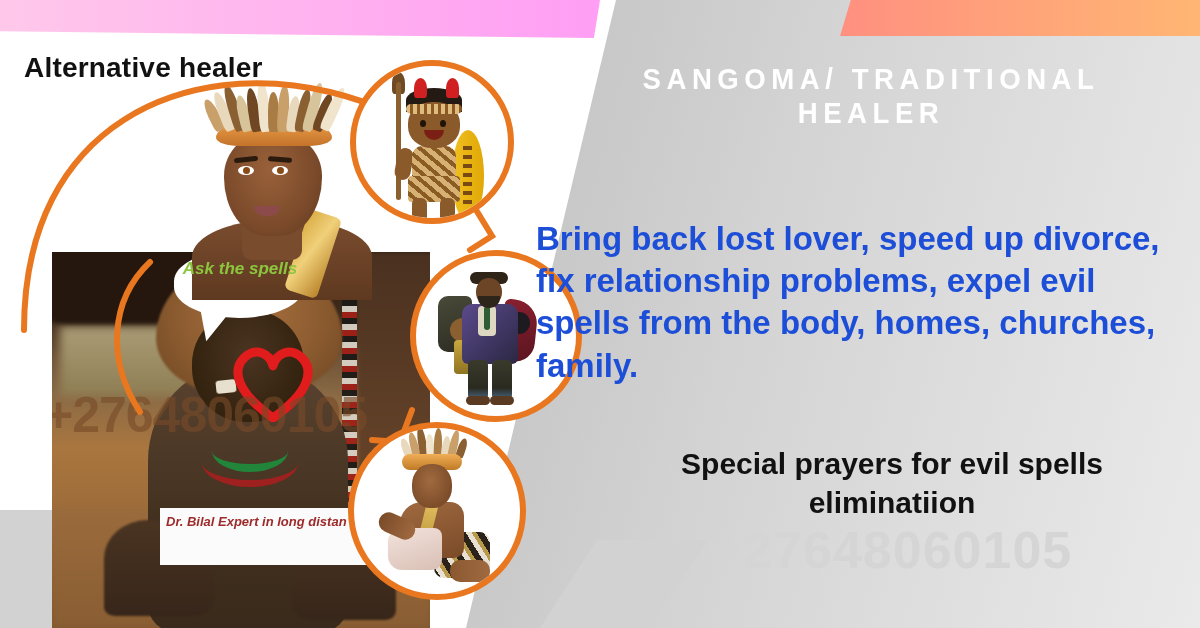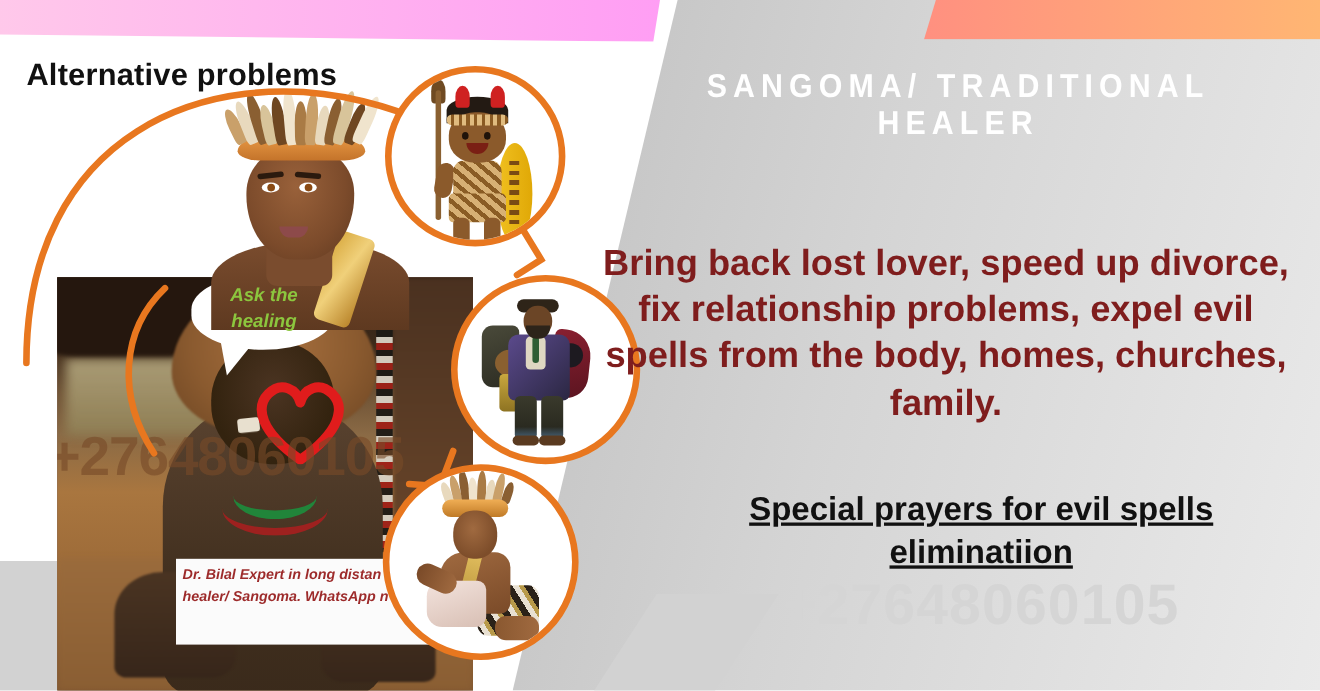--- a/index.html
+++ b/index.html
@@ -45,27 +45,27 @@
     font-family:"Liberation Sans Narrow","Liberation Sans",sans-serif;
     transform:scaleX(.92);transform-origin:center;
   }
   .bigname{
     position:absolute;left:566px;top:104px;width:610px;
     text-align:center;color:#ffffff;font-weight:bold;
     font-size:62px;letter-spacing:9px;line-height:1.05;
   }
   .redblock{
     position:absolute;left:536px;top:218px;width:648px;
-    text-align:center;color:#7f1d1d;font-weight:bold;
+    text-align:left;color:#1d4ed8;font-weight:bold;
     font-size:33px;line-height:1.28;
   }
   .blackblock{
     position:absolute;left:596px;top:444px;width:592px;
     text-align:center;color:#111;font-weight:bold;
-    font-size:30px;line-height:1.3;text-decoration:underline;
+    font-size:30px;line-height:1.3;
   }
   .wm-right{
     position:absolute;left:596px;top:520px;width:592px;
     text-align:center;color:#d5d5d5;font-weight:bold;
     font-size:52px;letter-spacing:1px;
   }
 
   
   .photo{
     position:absolute;left:52px;top:252px;width:378px;height:376px;
@@ -120,21 +120,21 @@
   .bubble-txt{
     position:absolute;left:126px;top:6px;width:124px;text-align:center;
     color:#8cc63e;font-style:italic;font-weight:bold;font-size:17px;line-height:1.35;
     z-index:4;
   }
   .wm-photo{
     position:absolute;left:-8px;top:134px;width:430px;
     color:rgba(120,75,40,.62);font-weight:bold;font-size:50px;letter-spacing:-1px;
   }
   .caption{
-    position:absolute;left:108px;top:256px;width:262px;height:78px;
+    position:absolute;left:108px;top:256px;width:262px;height:57px;
     background:#fbfbfb;padding:4px 6px 2px 6px;box-sizing:border-box;
     color:#9d2b2b;font-style:italic;font-weight:bold;font-size:13px;line-height:1.55;
     overflow:hidden;
   }
 
   
   .portrait{position:absolute;left:168px;top:96px;width:212px;height:190px;}
   .pt-shoulder{position:absolute;left:24px;top:124px;width:180px;height:80px;
       background:linear-gradient(180deg,#7a4c2e 0%,#5e3920 100%);border-radius:46% 46% 0 0;}
   .pt-sash{position:absolute;left:128px;top:116px;width:34px;height:84px;
@@ -238,21 +238,21 @@
 
 <div class="poster">
 
   <div class="panel-gray"></div>
   <div class="panel-gray-light"></div>
   <div class="panel-gray-corner"></div>
 
   <div class="strip-pink"></div>
   <div class="strip-orange"></div>
 
-  <div class="alt-heading">Alternative problems</div>
+  <div class="alt-heading">Alternative healer</div>
 
   <div class="photo">
     <div class="ph-sky"></div>
     <div class="ph-bush"></div>
     <div class="ph-ground"></div>
     <div class="ph-hut"></div>
     <div class="ph-wall"></div>
     <div class="ph-doorL"></div>
     <div class="ph-doorR"></div>
     <div class="ph-body"></div>
@@ -263,27 +263,26 @@
     <div class="ph-beadN"></div>
     <div class="ph-arm"></div>
     <div class="ph-arm2"></div>
 
     <svg class="heart" viewBox="0 0 86 80">
       <path d="M43 76 C 6 50, 2 28, 14 16 C 26 4, 40 12, 43 24 C 46 12, 60 4, 72 16 C 84 28, 80 50, 43 76 Z" fill="none" stroke="#e01c1c" stroke-width="9" stroke-linejoin="round"></path>
     </svg>
 
     <div class="bubble"></div>
     <div class="bubble-tail"></div>
-    <div class="bubble-txt">Ask the healing</div>
+    <div class="bubble-txt">Ask the spells</div>
 
     <div class="wm-photo">+27648060105</div>
 
     <div class="caption">
       <div>Dr. Bilal Expert in long distan</div>
-      <div>healer/ Sangoma. WhatsApp n</div>
     </div>
   </div>
 
   <div class="portrait">
     <div class="pt-shoulder"></div>
     <div class="pt-sash"></div>
     <div class="pt-neck"></div>
     <div class="pt-face"></div>
     <div class="pt-browL"></div>
     <div class="pt-browR"></div>

